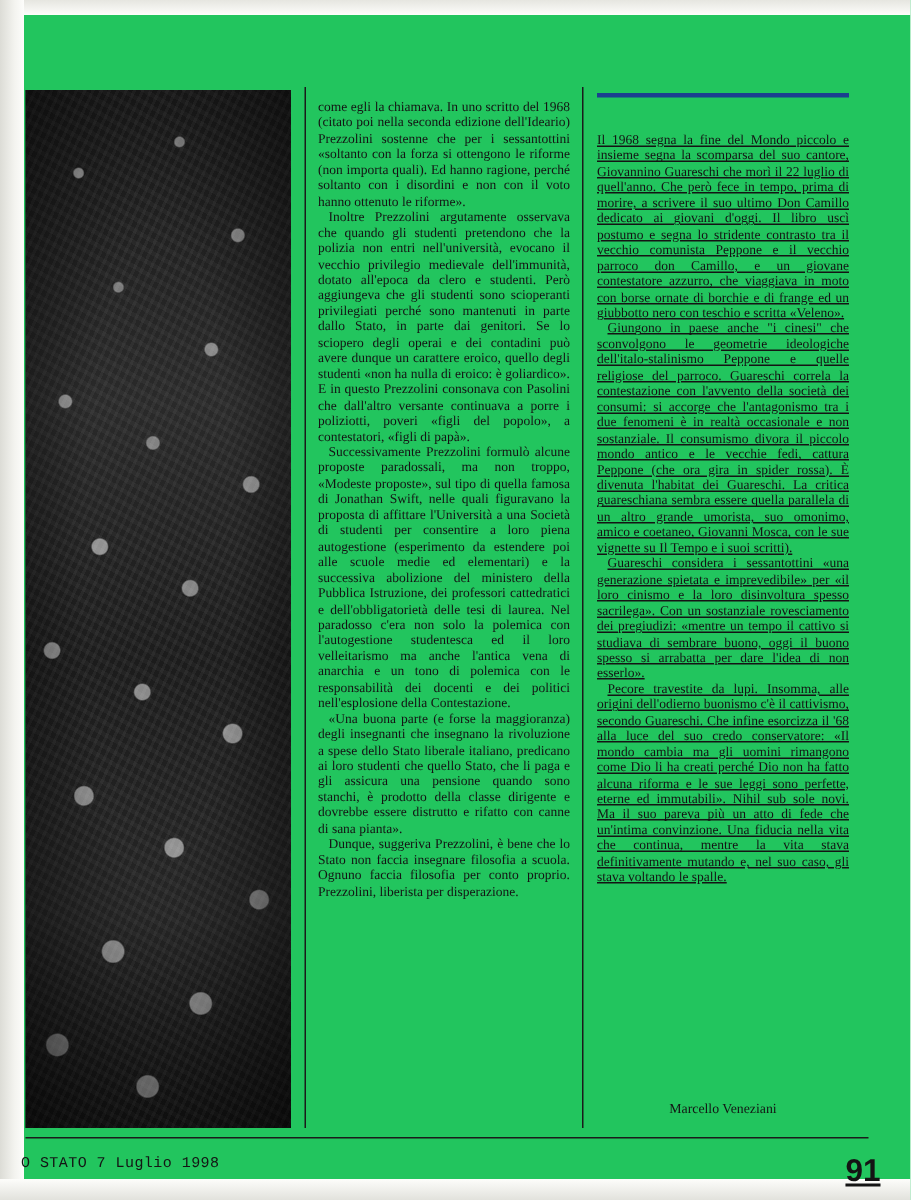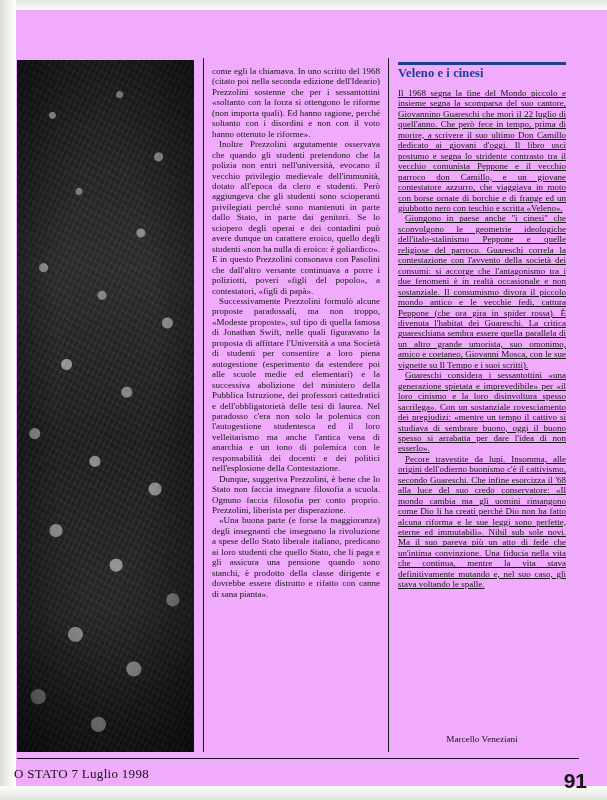--- a/index.html
+++ b/index.html
@@ -10,21 +10,21 @@
   body {
     width: 607px;
     height: 800px;
     font-family: "Liberation Serif", serif;
     position: relative;
     overflow: hidden;
   }
   .page {
     position: absolute;
     inset: 0;
-    background: #f0abfc;
+    background: #22c55e;
   }
   
   .scan-edge-left {
     position: absolute;
     left: 0; top: 0; bottom: 0;
     width: 16px;
     background: linear-gradient(to right, #dcdcd6 0%, #f3f3ef 60%, #fdfdfb 100%);
   }
   .scan-edge-top {
     position: absolute;
@@ -167,33 +167,34 @@
     font-size: 9.2px;
     color: #141414;
     font-family: "Liberation Serif", serif;
   }
 
   
   .footer-left {
     position: absolute;
     left: 14px;
     bottom: 18px;
-    font-size: 13px;
+    font-size: 10px;
     letter-spacing: 0.3px;
     color: #141414;
-    font-family: Liberation Serif, serif;
+    font-family: Liberation Mono, monospace;
   }
   .folio {
     position: absolute;
     right: 20px;
     bottom: 7px;
     font-size: 21px;
     font-weight: bold;
     color: #141414;
     font-family: "Liberation Sans", sans-serif;
+    text-decoration: underline;
   }
 </style>
 </head>
 <body>
 
 <div class="page">
 
   <div class="scan-edge-top"></div>
   <div class="scan-edge-left"></div>
   <div class="scan-edge-bottom"></div>
@@ -205,26 +206,25 @@
   </div>
 
   <div class="vrule"></div>
   <div class="vrule2"></div>
   <div class="hrule-bottom"></div>
 
   <div class="col" id="col1">
     <p class="noind">come egli la chiamava. In uno scritto del 1968 (citato poi nella seconda edizione dell'Ideario) Prezzolini sostenne che per i sessantottini «soltanto con la forza si ottengono le riforme (non importa quali). Ed hanno ragione, perché soltanto con i disordini e non con il voto hanno ottenuto le riforme».</p>
     <p>Inoltre Prezzolini argutamente osservava che quando gli studenti pretendono che la polizia non entri nell'università, evocano il vecchio privilegio medievale dell'immunità, dotato all'epoca da clero e studenti. Però aggiungeva che gli studenti sono scioperanti privilegiati perché sono mantenuti in parte dallo Stato, in parte dai genitori. Se lo sciopero degli operai e dei contadini può avere dunque un carattere eroico, quello degli studenti «non ha nulla di eroico: è goliardico». E in questo Prezzolini consonava con Pasolini che dall'altro versante continuava a porre i poliziotti, poveri «figli del popolo», a contestatori, «figli di papà».</p>
     <p>Successivamente Prezzolini formulò alcune proposte paradossali, ma non troppo, «Modeste proposte», sul tipo di quella famosa di Jonathan Swift, nelle quali figuravano la proposta di affittare l'Università a una Società di studenti per consentire a loro piena autogestione (esperimento da estendere poi alle scuole medie ed elementari) e la successiva abolizione del ministero della Pubblica Istruzione, dei professori cattedratici e dell'obbligatorietà delle tesi di laurea. Nel paradosso c'era non solo la polemica con l'autogestione studentesca ed il loro velleitarismo ma anche l'antica vena di anarchia e un tono di polemica con le responsabilità dei docenti e dei politici nell'esplosione della Contestazione.</p>
+    <p>«Una buona parte (e forse la maggioranza) degli insegnanti che insegnano la rivoluzione a spese dello Stato liberale italiano, predicano ai loro studenti che quello Stato, che li paga e gli assicura una pensione quando sono stanchi, è prodotto della classe dirigente e dovrebbe essere distrutto e rifatto con canne di sana pianta».</p>
     <p>Dunque, suggeriva Prezzolini, è bene che lo Stato non faccia insegnare filosofia a scuola. Ognuno faccia filosofia per conto proprio. Prezzolini, liberista per disperazione.</p>
-    <p>«Una buona parte (e forse la maggioranza) degli insegnanti che insegnano la rivoluzione a spese dello Stato liberale italiano, predicano ai loro studenti che quello Stato, che li paga e gli assicura una pensione quando sono stanchi, è prodotto della classe dirigente e dovrebbe essere distrutto e rifatto con canne di sana pianta».</p>
   </div>
 
   <div class="rule-above"></div>
-  <div class="section-title">Veleno e i cinesi</div>
 
   <div class="col" id="col2" style="top: 88px;">
     <p class="noind">Il 1968 segna la fine del Mondo piccolo e insieme segna la scomparsa del suo cantore, Giovannino Guareschi che morì il 22 luglio di quell'anno. Che però fece in tempo, prima di morire, a scrivere il suo ultimo Don Camillo dedicato ai giovani d'oggi. Il libro uscì postumo e segna lo stridente contrasto tra il vecchio comunista Peppone e il vecchio parroco don Camillo, e un giovane contestatore azzurro, che viaggiava in moto con borse ornate di borchie e di frange ed un giubbotto nero con teschio e scritta «Veleno».</p>
     <p>Giungono in paese anche "i cinesi" che sconvolgono le geometrie ideologiche dell'italo-stalinismo Peppone e quelle religiose del parroco. Guareschi correla la contestazione con l'avvento della società dei consumi: si accorge che l'antagonismo tra i due fenomeni è in realtà occasionale e non sostanziale. Il consumismo divora il piccolo mondo antico e le vecchie fedi, cattura Peppone (che ora gira in spider rossa). È divenuta l'habitat dei Guareschi. La critica guareschiana sembra essere quella parallela di un altro grande umorista, suo omonimo, amico e coetaneo, Giovanni Mosca, con le sue vignette su Il Tempo e i suoi scritti).</p>
     <p>Guareschi considera i sessantottini «una generazione spietata e imprevedibile» per «il loro cinismo e la loro disinvoltura spesso sacrilega». Con un sostanziale rovesciamento dei pregiudizi: «mentre un tempo il cattivo si studiava di sembrare buono, oggi il buono spesso si arrabatta per dare l'idea di non esserlo».</p>
     <p>Pecore travestite da lupi. Insomma, alle origini dell'odierno buonismo c'è il cattivismo, secondo Guareschi. Che infine esorcizza il '68 alla luce del suo credo conservatore: «Il mondo cambia ma gli uomini rimangono come Dio li ha creati perché Dio non ha fatto alcuna riforma e le sue leggi sono perfette, eterne ed immutabili». Nihil sub sole novi. Ma il suo pareva più un atto di fede che un'intima convinzione. Una fiducia nella vita che continua, mentre la vita stava definitivamente mutando e, nel suo caso, gli stava voltando le spalle.</p>
   </div>
 
   <div class="signature">Marcello Veneziani</div>
 

